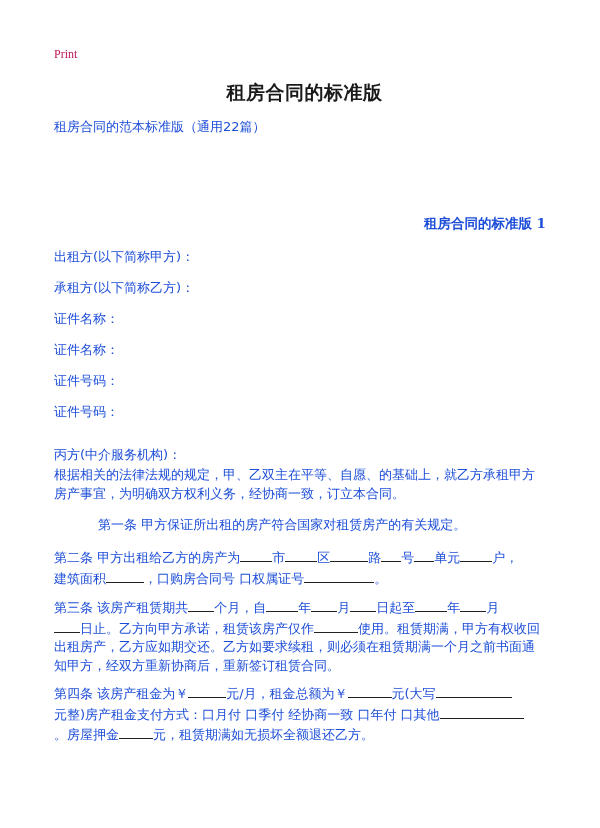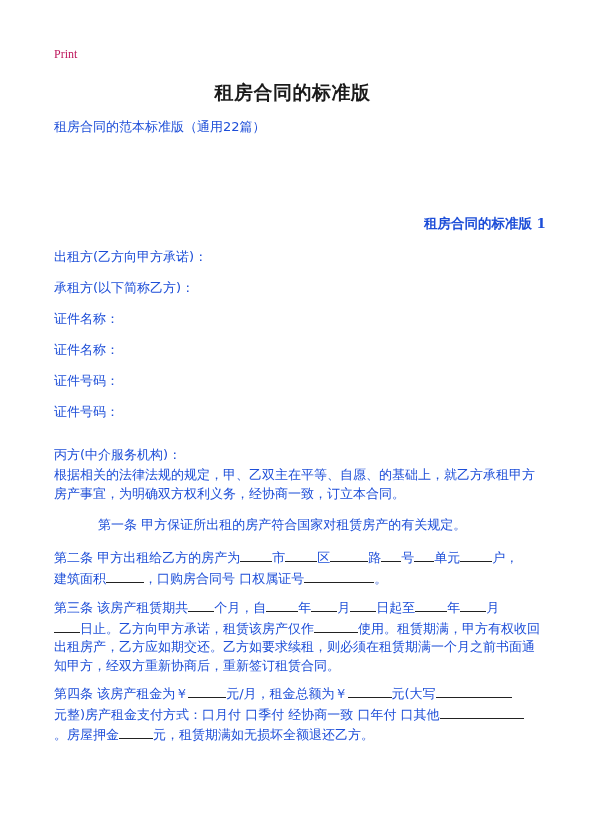--- a/index.html
+++ b/index.html
@@ -1,37 +1,37 @@
 <!DOCTYPE html>
 <html><head>
 <meta charset="utf-8">
 <style>
   html, body { margin: 0; padding: 0; background: #ffffff; }
   body { width: 600px; height: 828px; overflow: hidden; position: relative; color: #1a1a1a; }
   .page { position: absolute; left: 0; top: 0; width: 600px; height: 828px; }
   .print { position: absolute; left: 54px; top: 47px; font-family: "Liberation Serif", serif; font-size: 12px; color: #be185d; }
-  .title { position: absolute; left: 0; top: 80px; width: 585px; text-align: center; font-family: "DejaVu Sans", sans-serif; font-size: 19px; font-weight: bold; letter-spacing: 0.5px; }
+  .title { position: absolute; left: 12px; top: 80px; width: 585px; text-align: center; font-family: "DejaVu Sans", sans-serif; font-size: 19px; font-weight: bold; letter-spacing: 0.5px; }
   .p { position: absolute; left: 54px; width: 492px; font-family: "DejaVu Sans", sans-serif; font-size: 13px; line-height: 18.5px; margin: 0; color: #1d4ed8; }
   .h2 { font-family: "DejaVu Serif", serif; font-weight: bold; font-size: 13.5px; }
   .blank { display: inline-block; border-bottom: 1px solid #222; height: 14px; vertical-align: baseline; }
 </style>
 </head>
 <body>
 
 <div class="page">
   <div class="print">Print</div>
 
   <div class="title">租房合同的标准版</div>
 
   <p class="p" style="top:118px;">租房合同的范本标准版（通用22篇）</p>
 
 
   <p class="p h2" style="top:214px;text-align:right;">租房合同的标准版 1</p>
 
-  <p class="p" style="top:248px;">出租方(乙方向甲方承诺)：</p>
+  <p class="p" style="top:248px;">出租方(以下简称甲方)：</p>
   <p class="p" style="top:279px;">承租方(以下简称乙方)：</p>
   <p class="p" style="top:310px;">证件名称：</p>
   <p class="p" style="top:341px;">证件名称：</p>
   <p class="p" style="top:372px;">证件号码：</p>
   <p class="p" style="top:403px;">证件号码：</p>
   <p class="p" style="top:446px;">丙方(中介服务机构)：</p>
 
   <p class="p" style="top:466px;">根据相关的法律法规的规定，甲、乙双主在平等、自愿、的基础上，就乙方承租甲方房产事宜，为明确双方权利义务，经协商一致，订立本合同。</p>
 
   <p class="p" style="top:516px;margin-left:44px;">第一条 甲方保证所出租的房产符合国家对租赁房产的有关规定。</p>

